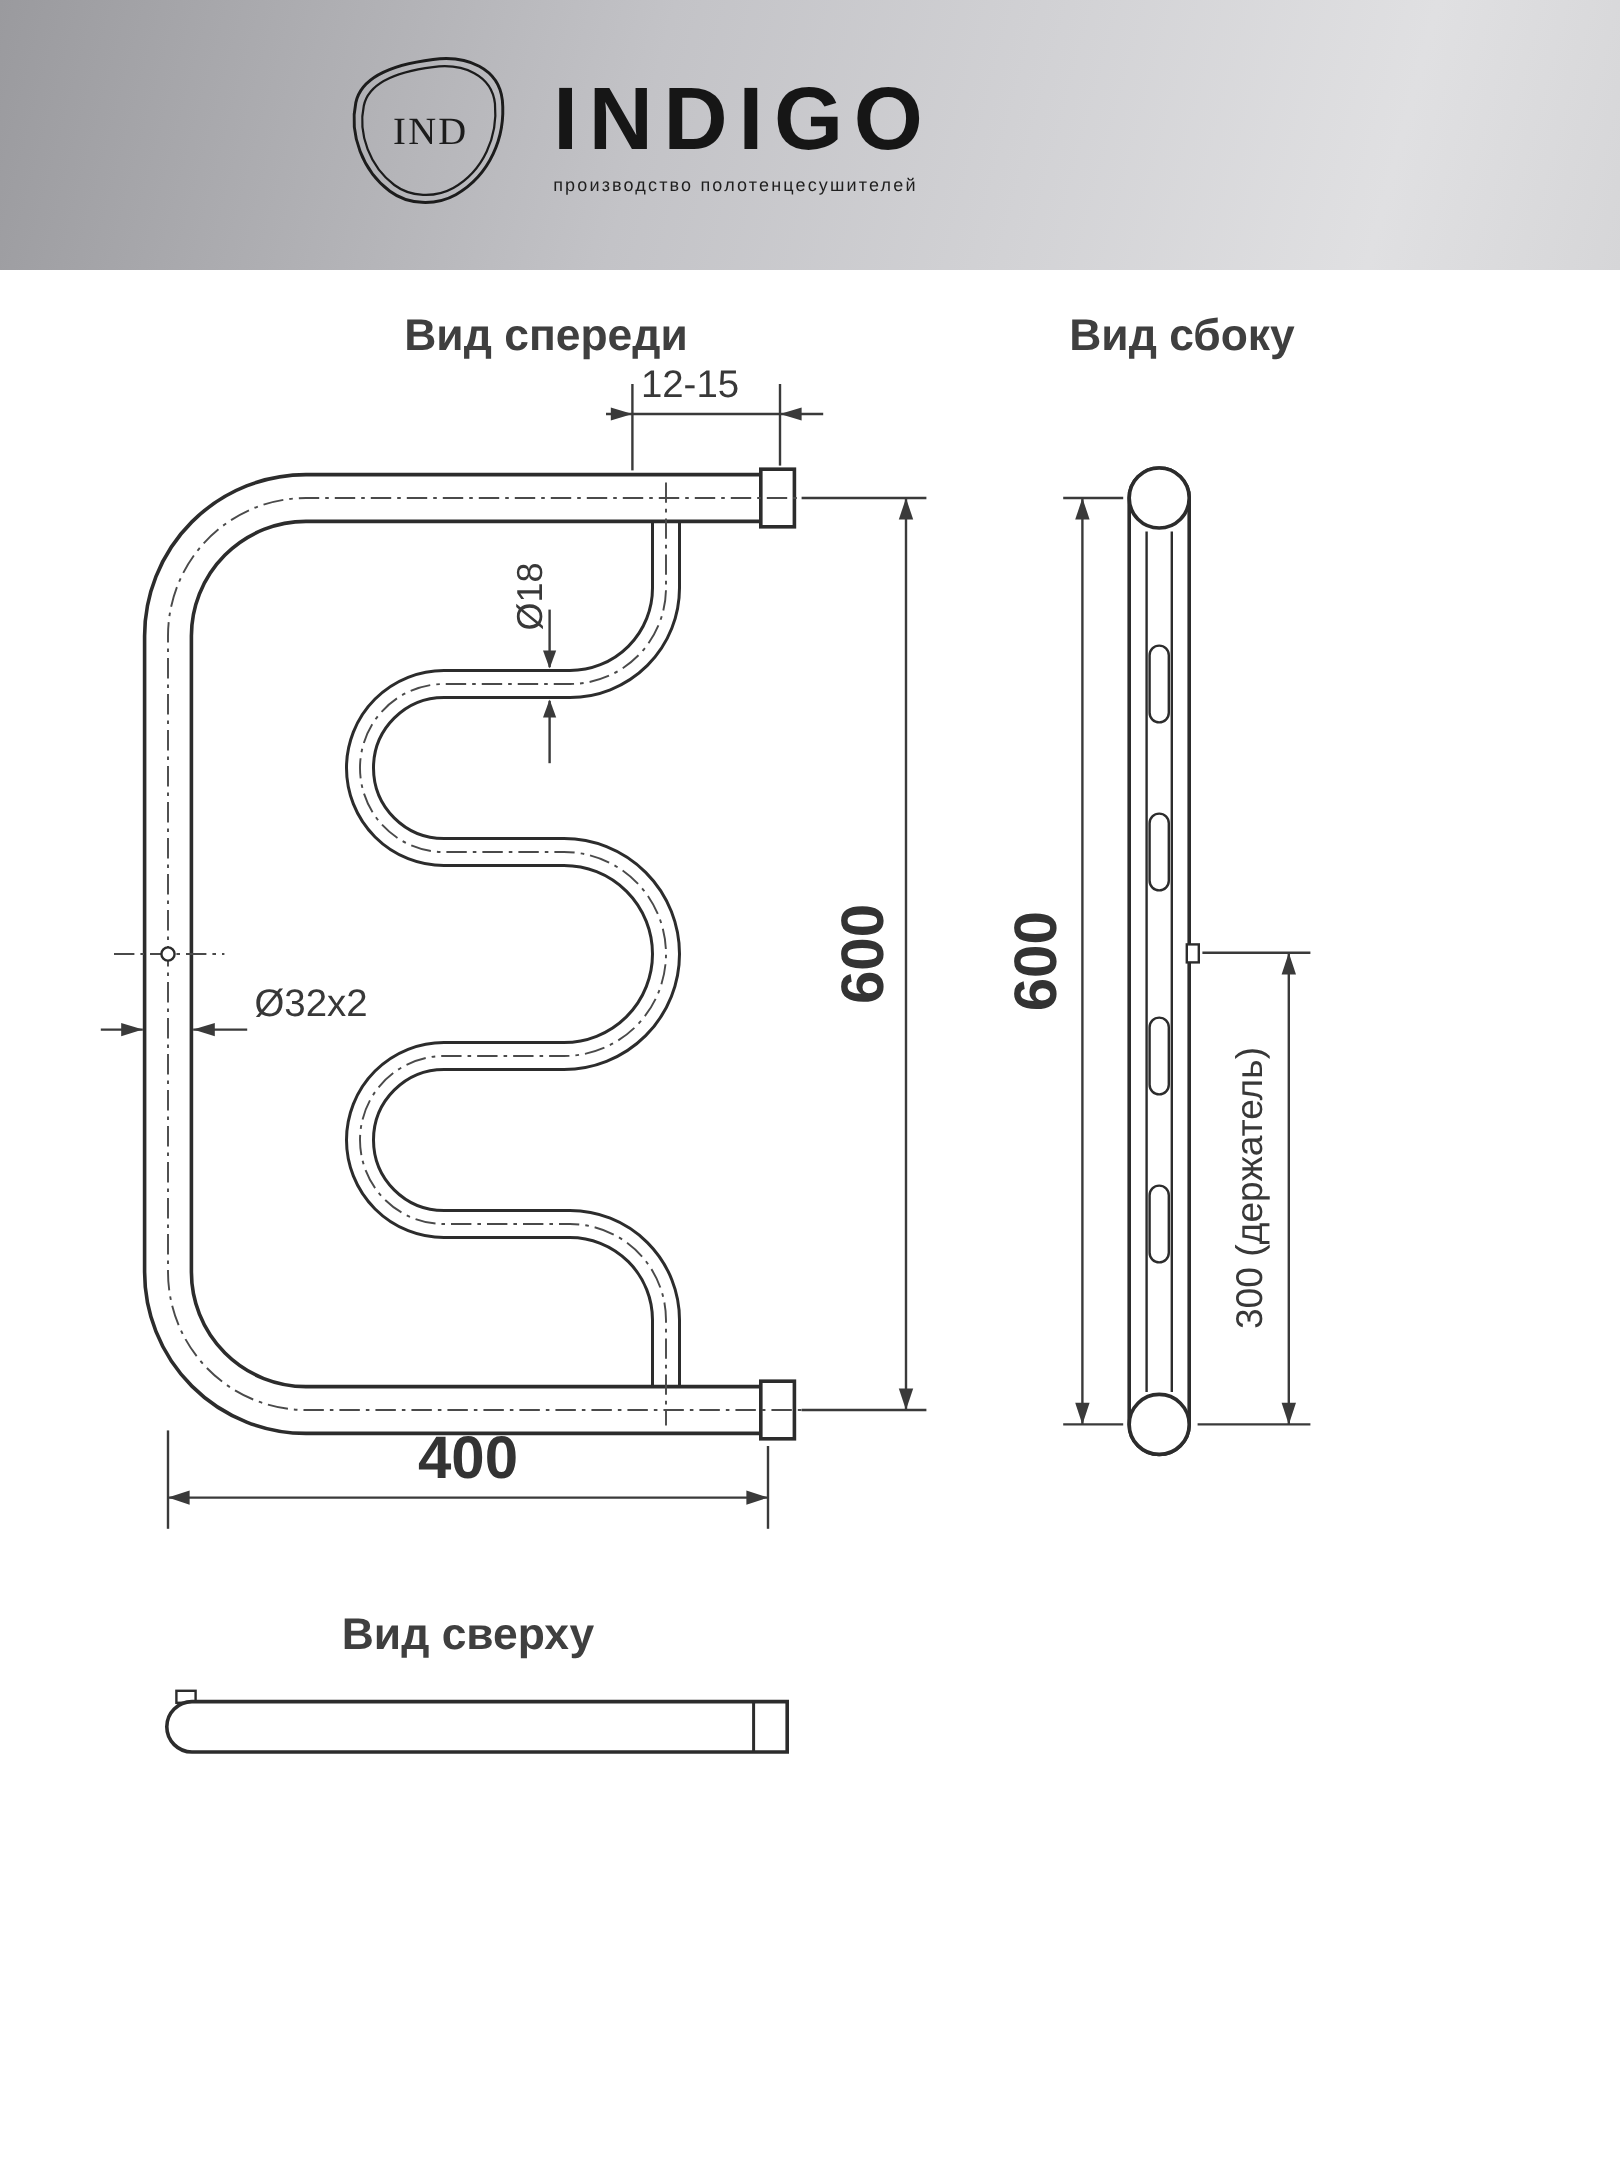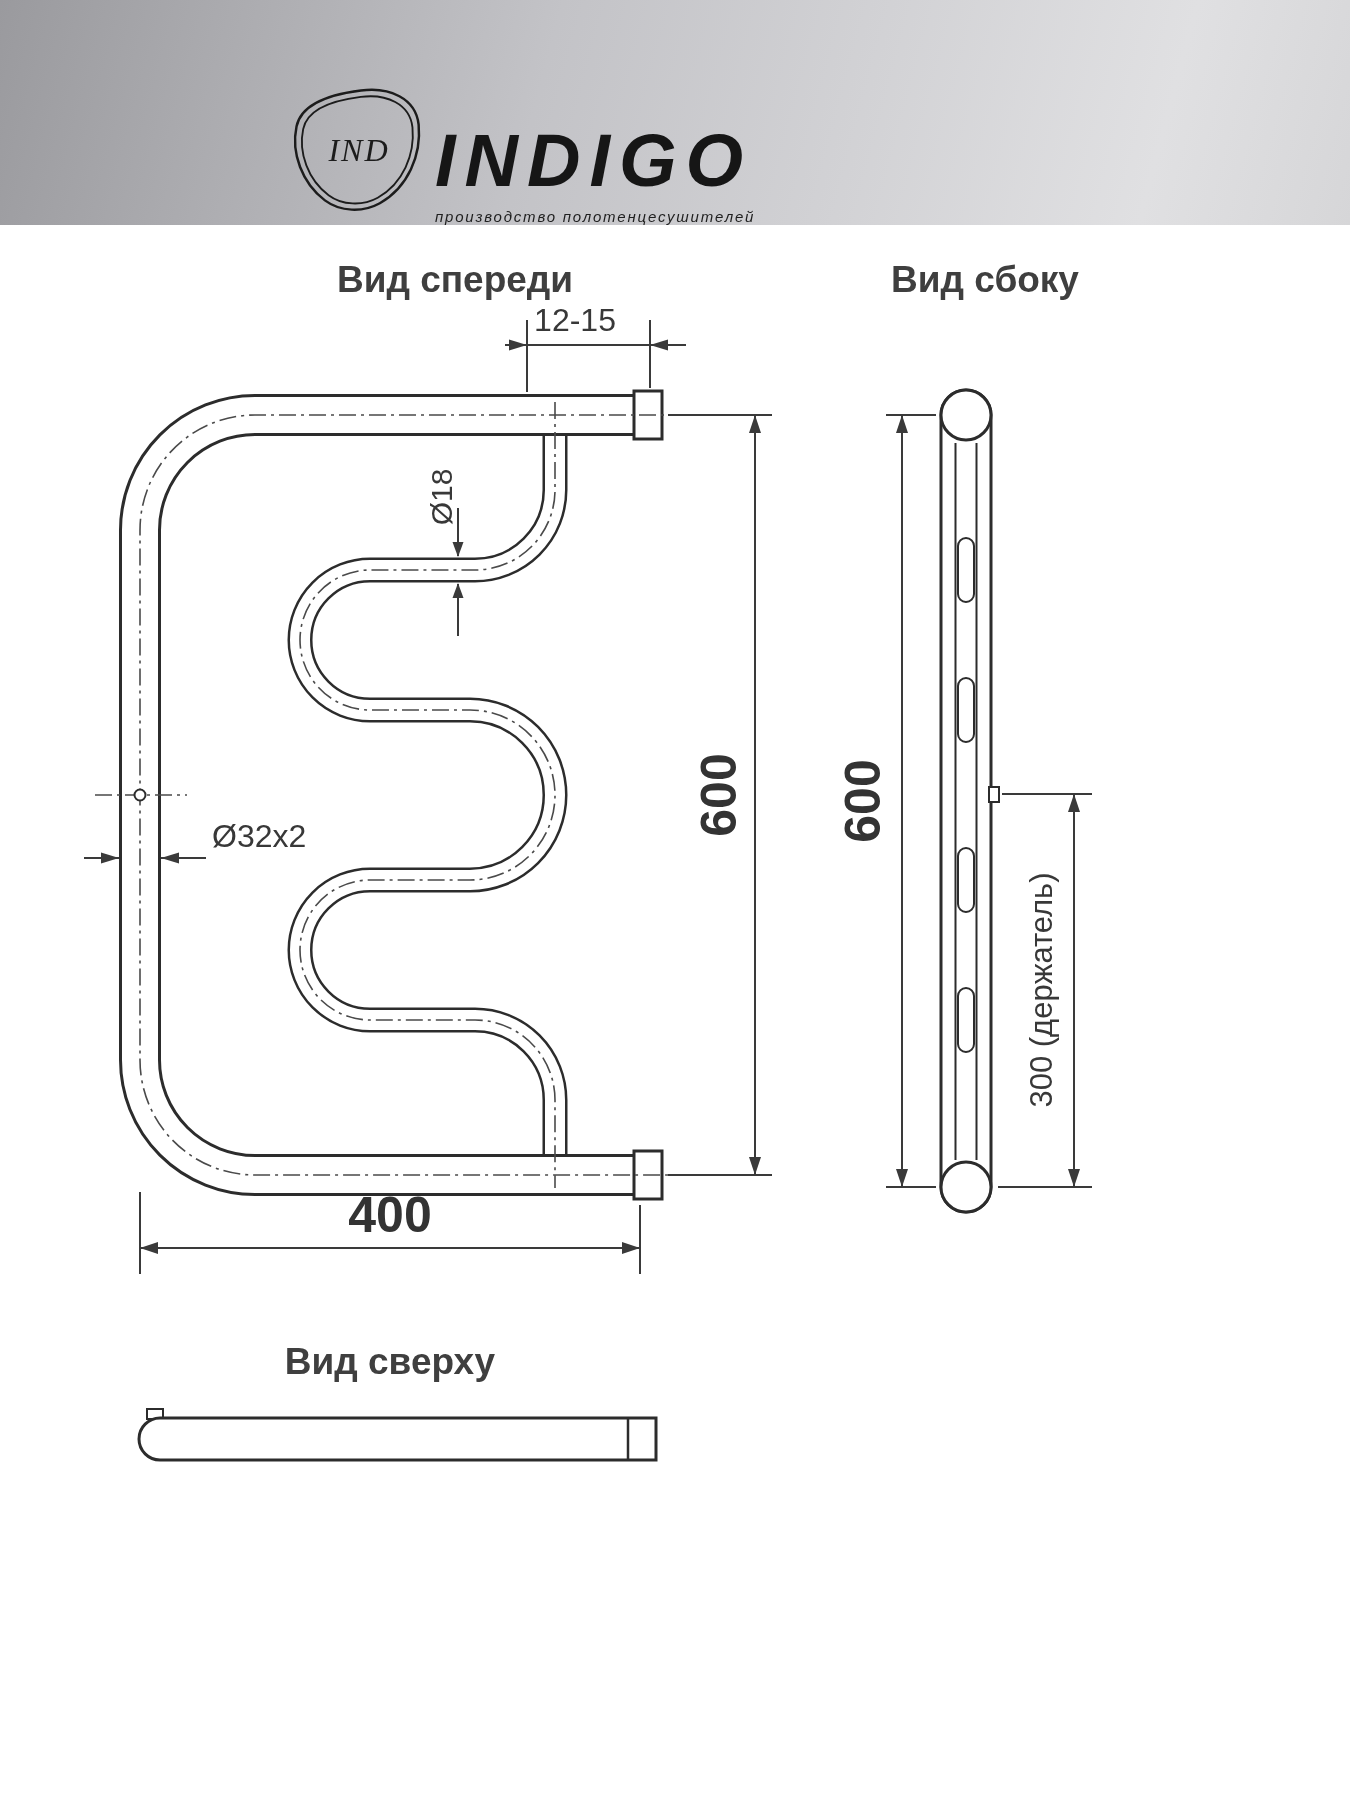--- a/index.html
+++ b/index.html
@@ -1,22 +1,22 @@
 <!DOCTYPE html>
 <html><head>
 <meta charset="utf-8">
 <style>
   html,body{margin:0;padding:0;background:#fff;}
   .page{position:relative;width:1350px;height:1800px;background:#ffffff;overflow:hidden;
         font-family:"Liberation Sans",sans-serif;}
   .header{position:absolute;left:0;top:0;width:1350px;height:225px;
           background:linear-gradient(105deg,#9a9a9e 0%,#c3c3c7 40%,#e0e0e2 85%,#d6d6d8 100%);
-          display:flex;align-items:flex-end;font-style:italic;}
+          display:flex;align-items:center;}
   .logo-wrap{margin-left:283px;width:152px;height:142px;flex:0 0 auto;}
-  .brand-block{display:flex;flex-direction:column;}
+  .brand-block{margin-left:26px;display:flex;flex-direction:column;}
   .brand-name{font-size:74px;font-weight:700;letter-spacing:9px;color:#161616;line-height:1;}
   .brand-tagline{margin-top:10px;font-size:15px;letter-spacing:1.8px;color:#1f1f1f;}
   .drawing{position:absolute;left:0;top:225px;}
   text{font-family:"Liberation Sans",sans-serif;}
 </style>
 </head>
 <body>
 
 <div class="page">
 

